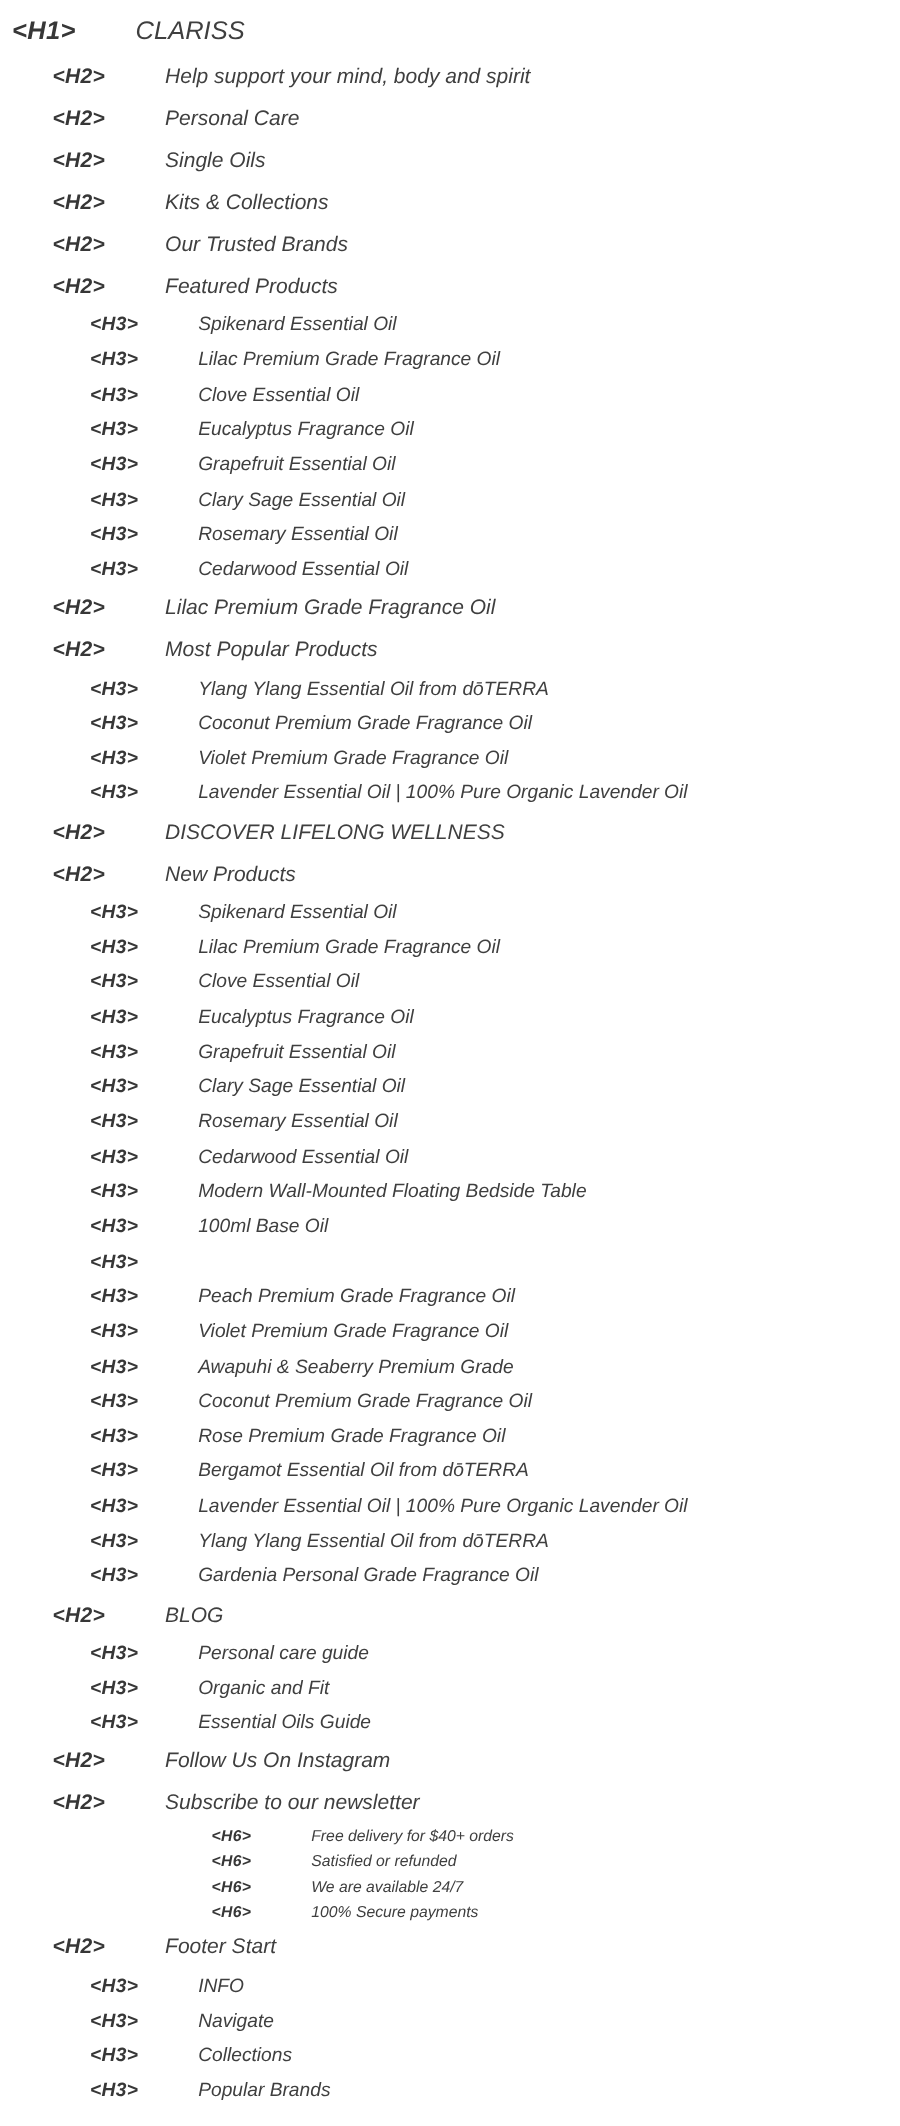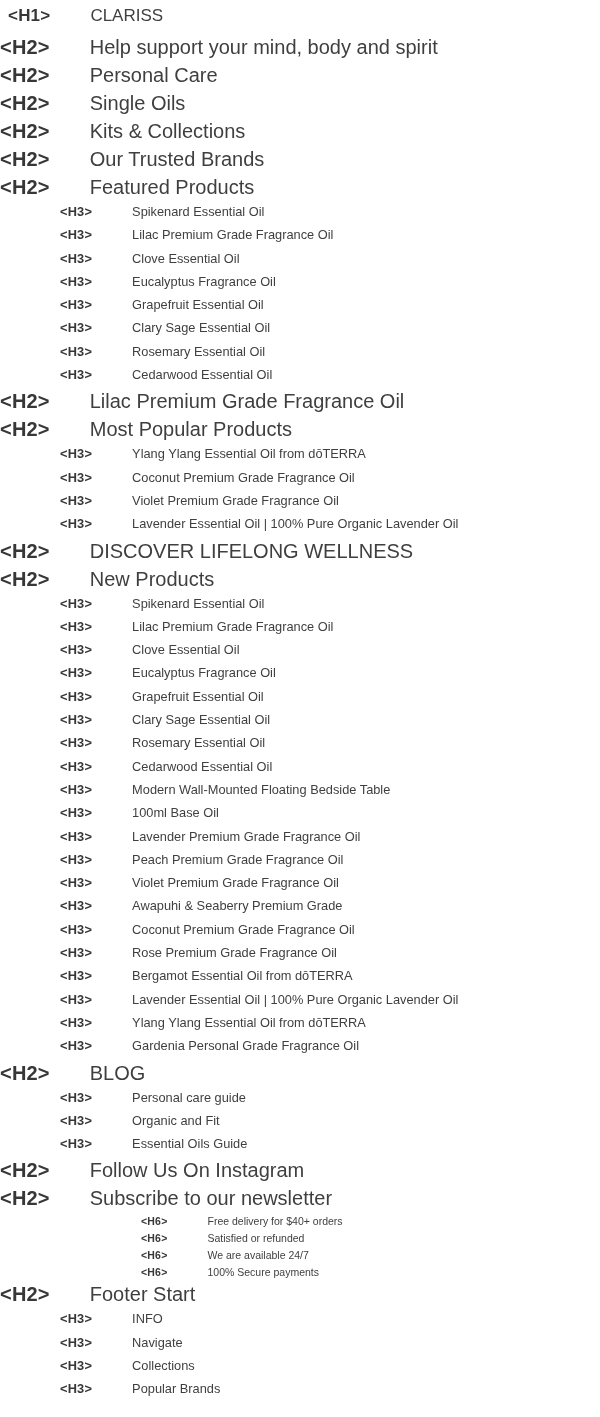--- a/index.html
+++ b/index.html
@@ -12,35 +12,37 @@
     height: 1417px;
     overflow: hidden;
     font-family: "Liberation Sans", sans-serif;
     color: var(--text-color, #3f3f3f);
   }
   #outline-list {
     padding-top: 6px;
   }
   .row {
     display: flex;
+    align-items: center;
     gap: 5px;
     white-space: nowrap;
     box-sizing: border-box;
+    font-style: italic;
   }
   .tag {
     font-weight: 700;
     color: var(--tag-color, #373737);
     letter-spacing: 0.2px;
   }
   .txt {
     font-weight: 400;
     margin-left: 35px;
   }
   .lvl-1 { height: 30px;   padding-left: 8px;   font-size: 17px;   }
-  .lvl-2 { height: 28px;    font-size: 20px; }
+  .lvl-2 { height: 28px;   padding-left: 35px;  font-size: 14px; }
   .lvl-3 { height: 23.3px; padding-left: 60px;  font-size: 12.8px; }
   .lvl-6 { height: 17px;   padding-left: 141px; font-size: 10.5px; }
 </style>
 </head>
 <body style="background: rgb(255, 255, 255);">
 
 <main>
   <div id="outline-list">
       <div class="row lvl-1">
         <span class="tag">&lt;H1&gt;</span>
@@ -169,21 +171,20 @@
       <div class="row lvl-3">
         <span class="tag">&lt;H3&gt;</span>
         <span class="txt">Modern Wall-Mounted Floating Bedside Table</span>
       </div>
       <div class="row lvl-3">
         <span class="tag">&lt;H3&gt;</span>
         <span class="txt">100ml Base Oil</span>
       </div>
       <div class="row lvl-3">
         <span class="tag">&lt;H3&gt;</span>
-        <span class="txt">Lavender Premium Grade Fragrance Oil</span>
       </div>
       <div class="row lvl-3">
         <span class="tag">&lt;H3&gt;</span>
         <span class="txt">Peach Premium Grade Fragrance Oil</span>
       </div>
       <div class="row lvl-3">
         <span class="tag">&lt;H3&gt;</span>
         <span class="txt">Violet Premium Grade Fragrance Oil</span>
       </div>
       <div class="row lvl-3">

